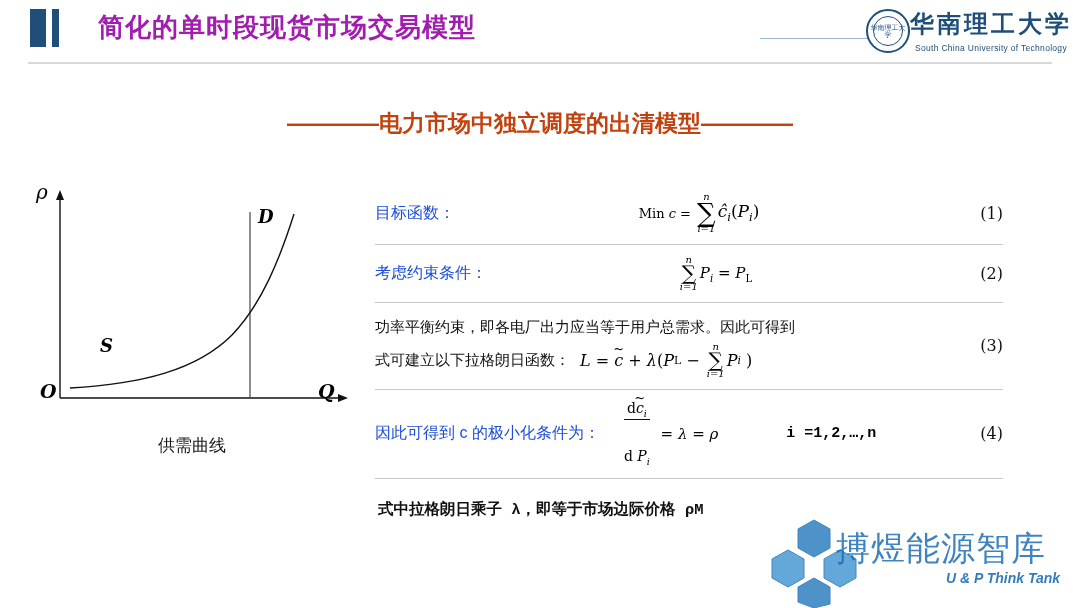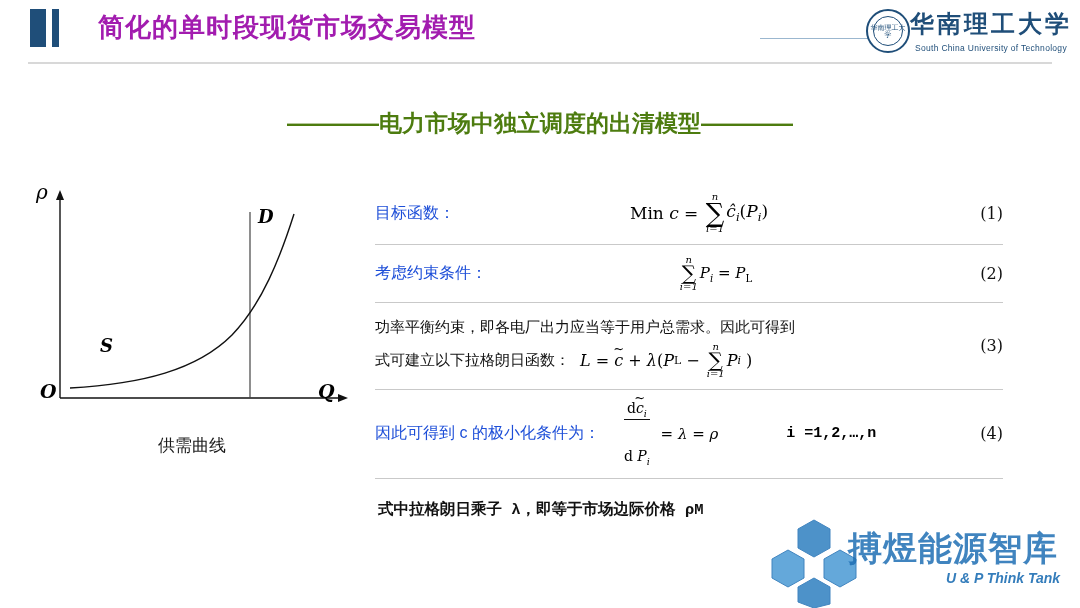--- a/index.html
+++ b/index.html
@@ -115,21 +115,21 @@
   }
 
   
   .section-title {
     position: absolute;
     left: 0; top: 108px;
     width: 1080px;
     text-align: center;
     font-size: 23px;
     font-weight: bold;
-    color: #4d7c0f;
+    color: #c2410c;
     white-space: nowrap;
   }
 
   
   .chart-box {
     position: absolute;
     left: 22px; top: 180px;
     width: 340px;
     height: 250px;
   }
@@ -238,23 +238,23 @@
   
   .watermark {
     position: absolute;
     left: 768px; top: 512px;
     width: 312px;
     height: 96px;
     pointer-events: none;
   }
   .wm-text-cn {
     position: absolute;
-    left: 80px; top: 14px;
+    left: 68px; top: 14px;
     font-size: 34px;
-    font-weight: bold;
+    font-weight: normal;
     color: #1f6fb4;
     opacity: 0.85;
     letter-spacing: 1px;
     white-space: nowrap;
   }
   .wm-text-en {
     position: absolute;
     left: 178px; top: 58px;
     font-size: 14px;
     font-weight: bold;
@@ -305,21 +305,21 @@
   <div style="position:absolute;left:236px;top:26px;font-size:18px;font-weight:bold;font-family:'DejaVu Serif',serif;font-style:italic;">D</div>
   <div style="position:absolute;left:78px;top:155px;font-size:18px;font-weight:bold;font-family:'DejaVu Serif',serif;font-style:italic;">S</div>
 </div>
 <div class="chart-caption">供需曲线</div>
 
 <div class="eq-table">
 
   <div class="eq-row first">
     <div class="eq-label">目标函数：</div>
     <div class="eq-body">
-      <span style="font-size:17px;">Min&nbsp;<span class="mi">c</span>&nbsp;=&nbsp;</span>
+      <span style="font-size:13px;">Min&nbsp;<span class="mi">c</span>&nbsp;=&nbsp;</span>
       <span class="sum">
         <span class="top">n</span>
         <span class="sig">∑</span>
         <span class="bot">i=1</span>
       </span>
       <span style="font-size:17px;"><span class="mi">ĉ</span><sub class="mi">i</sub>(<span class="mi">P</span><sub class="mi">i</sub>)</span>
     </div>
     <div class="eq-num">(1)</div>
   </div>
 

